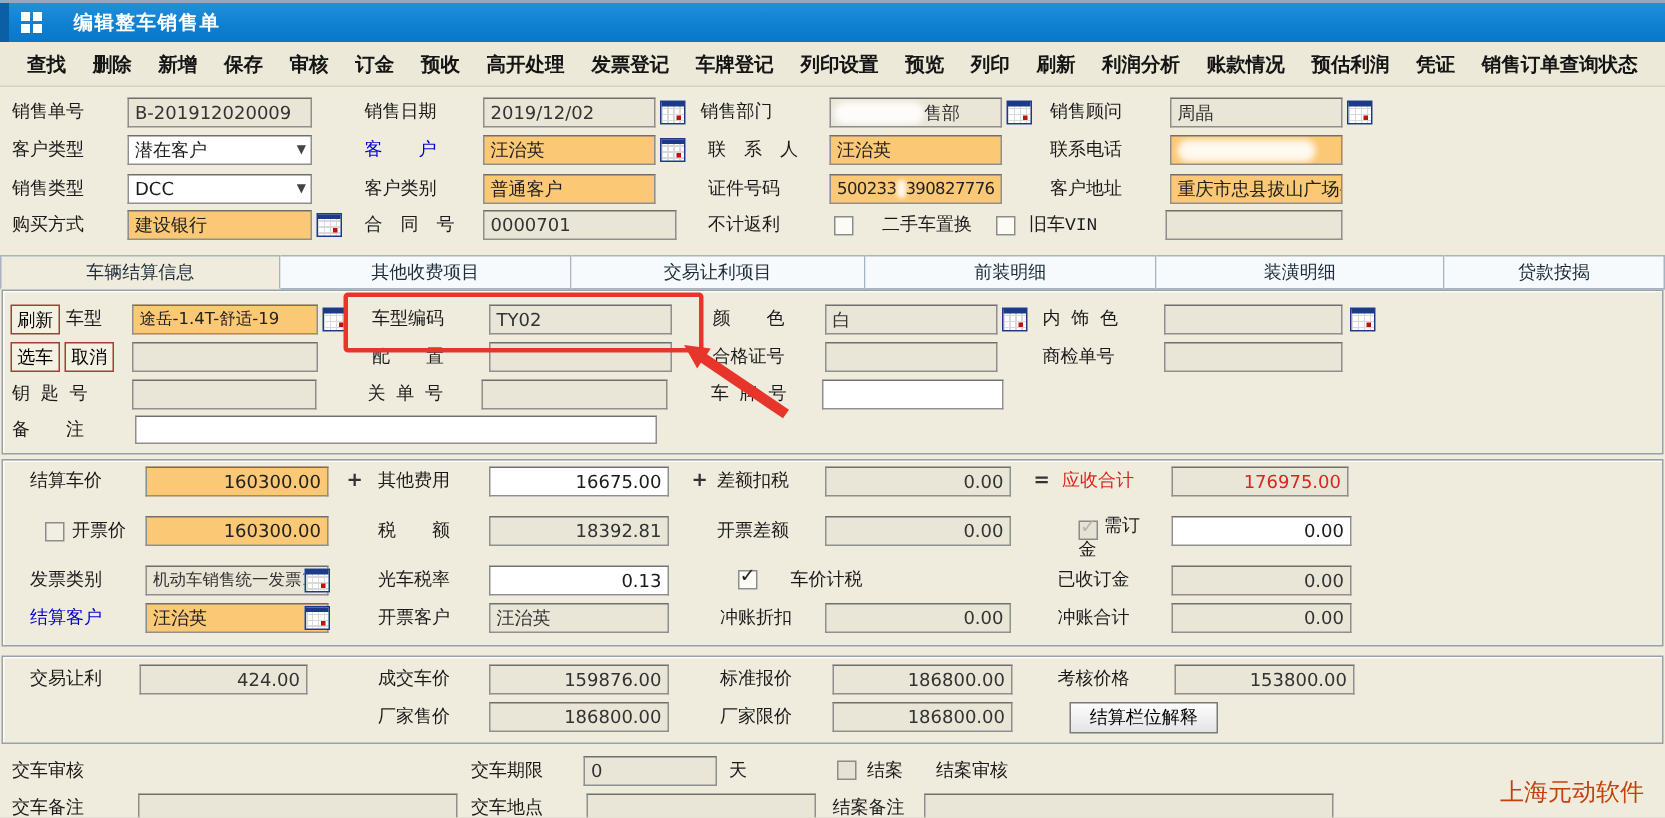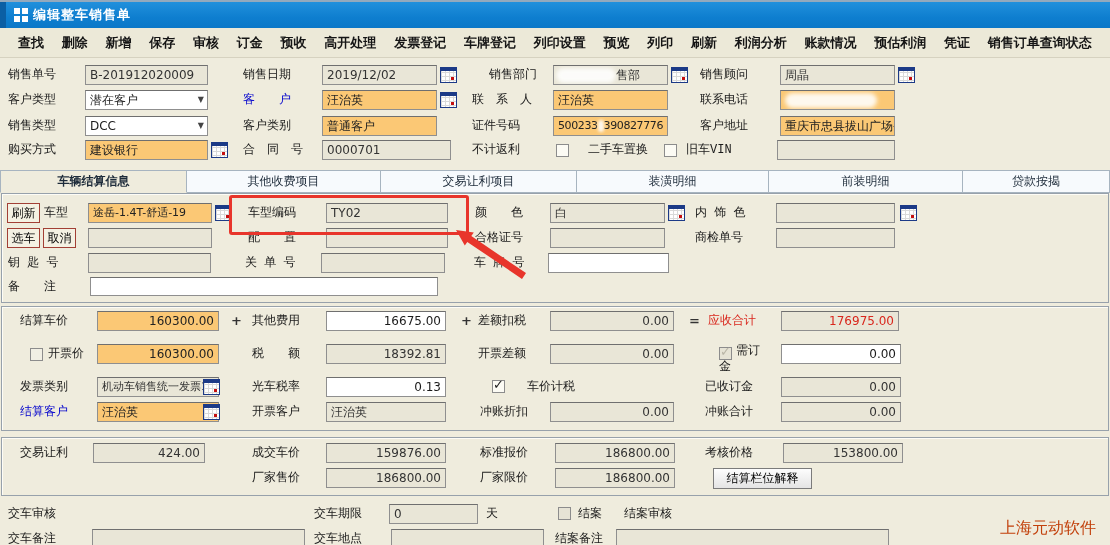--- a/index.html
+++ b/index.html
@@ -7,21 +7,21 @@
        font-family:"DejaVu Sans","Liberation Sans",sans-serif;color:#1a1a1a;}
   
   .titlebar{position:absolute;left:0;top:0;right:0;height:28px;
     background:linear-gradient(#2190dc 0%,#0e7ecf 60%,#0b78c8 100%);
     border-top:2px solid #93a9bd;box-sizing:border-box;display:flex;align-items:center;}
   .titlebar::before{content:"";position:absolute;left:0;top:0;bottom:0;width:6px;background:#0b5fa4;}
   .winflag{position:relative;width:15px;height:15px;margin-left:14px;}
   .winflag i{position:absolute;background:#fff;width:6px;height:6px;}
   .winflag i:nth-child(1){left:0;top:0}.winflag i:nth-child(2){left:8px;top:0}
   .winflag i:nth-child(3){left:0;top:8px}.winflag i:nth-child(4){left:8px;top:8px}
-  .title-text{color:#fff;font-size:13px;font-weight:bold;margin-left:4px;letter-spacing:1px;}
+  .title-text{color:#fff;font-size:13px;font-weight:bold;margin-left:20px;letter-spacing:1px;}
   
   .menubar{position:absolute;left:0;top:28px;right:0;height:30px;background:#ece9d8;
     border-bottom:1px solid #d6d2c0;display:flex;align-items:center;justify-content:space-between;
     padding:0 18px;box-sizing:border-box;font-size:13px;font-weight:bold;color:#151515;}
   .menubar span{cursor:default;white-space:nowrap;}
   
   .lb{position:absolute;font-size:12px;height:20px;line-height:20px;white-space:pre;font-family:Liberation Mono, monospace;}
   .f{position:absolute;height:20px;box-sizing:border-box;border:1px solid #8f8f8f;
      border-top-color:#6f6f6f;background:#fff;font-size:12px;line-height:18px;
      padding:0 4px;overflow:hidden;white-space:nowrap;}
@@ -40,21 +40,21 @@
   .cb.dim::after{content:"✓";position:absolute;left:0;top:-4px;font-size:13px;color:#b9b5a6;}
   .blue{color:#0000cd;}
   .red{color:#d9261c;}
   .redval{color:#d9261c;}
   .op{position:absolute;font-size:13px;height:20px;line-height:20px;font-weight:bold;color:#333;}
   
   .tabbar{position:absolute;left:0;top:170px;right:0;height:23px;display:flex;}
   .tab{box-sizing:border-box;height:23px;background:#f7fafd;border:1px solid #a7b4c0;
        font-size:12px;text-align:center;line-height:21px;color:#1d2b3a;border-left:none;}
   .tab:first-child{border-left:1px solid #a7b4c0;}
-  .tab.active{background:#efecdd;border-bottom:1px solid #efecdd;font-weight:bold;}
+  .tab.active{background:#efecdd;border-bottom:1px solid #efecdd;font-weight:normal;}
   
   .box{position:absolute;left:1px;right:1px;box-sizing:border-box;border:1px solid #97a1ab;
        box-shadow:inset 1px 1px 0 #fdfcf6;}
   .btn-sm{position:absolute;height:20px;box-sizing:border-box;border:1px solid #a23f35;
     background:#f4f1e3;font-size:12px;line-height:17px;padding:0 3px;text-align:center;cursor:pointer;}
   .btn{position:absolute;height:21px;box-sizing:border-box;border:1px solid #7b7b7b;
     background:linear-gradient(#fdfdfd,#e4e4e4);font-size:12px;line-height:19px;
     padding:0 8px;text-align:center;cursor:pointer;}
   .smudge{position:absolute;background:#fff;opacity:.88;border-radius:8px;filter:blur(2px);}
   .smudge.inline{position:static;display:inline-block;filter:blur(1.5px);vertical-align:middle;}
@@ -99,21 +99,21 @@
     <span>预估利润</span>
     <span>凭证</span>
     <span>销售订单查询状态</span>
   </div>
 
   <span class="lb" style="left:8px;top:65px">销售单号</span>
   <div class="f ro" style="left:85px;top:65px;width:123px">B-201912020009</div>
   <span class="lb" style="left:243px;top:65px">销售日期</span>
   <div class="f ro" style="left:322px;top:65px;width:115px">2019/12/02</div>
   <span class="cal" style="left:440px;top:67px"></span>
-  <span class="lb" style="left:489px;top:65px">销售部门</span>
+  <span class="lb" style="left:467px;top:65px">销售部门</span>
   <div class="f ro" style="left:553px;top:65px;width:115px">
     <i class="smudge" style="left:2px;top:2px;width:60px;height:15px"></i>
     <span style="position:absolute;left:62px;top:0;line-height:18px">售部</span>
   </div>
   <span class="cal" style="left:671px;top:67px"></span>
   <span class="lb" style="left:700px;top:65px">销售顾问</span>
   <div class="f ro" style="left:780px;top:65px;width:115px">周晶</div>
   <span class="cal" style="left:898px;top:67px"></span>
 
   <span class="lb" style="left:8px;top:90px">客户类型</span>
@@ -154,22 +154,22 @@
   <span class="cb" style="left:556px;top:144px"></span>
   <span class="lb" style="left:588px;top:140px">二手车置换</span>
   <span class="cb" style="left:664px;top:144px"></span>
   <span class="lb" style="left:686px;top:140px">旧车VIN</span>
   <div class="f ro" style="left:777px;top:140px;width:118px"></div>
 
   <div class="tabbar">
     <div class="tab active" style="width:187px">车辆结算信息</div>
     <div class="tab" style="width:194px">其他收费项目</div>
     <div class="tab" style="width:196px">交易让利项目</div>
+    <div class="tab" style="width:194px">前装明细</div>
     <div class="tab" style="width:192px">装潢明细</div>
-    <div class="tab" style="width:194px">前装明细</div>
     <div class="tab" style="width:147px">贷款按揭</div>
   </div>
 
   <div class="box" style="top:193px;height:110px"></div>
 
   <button class="btn-sm" style="left:7px;top:203px;width:33px">刷新</button>
   <span class="lb" style="left:44px;top:203px">车型</span>
   <div class="f or" style="left:88px;top:203px;width:124px;font-size:11px">途岳-1.4T-舒适-19</div>
   <span class="cal" style="left:215px;top:205px"></span>
   <span class="lb" style="left:248px;top:203px">车型编码</span>

